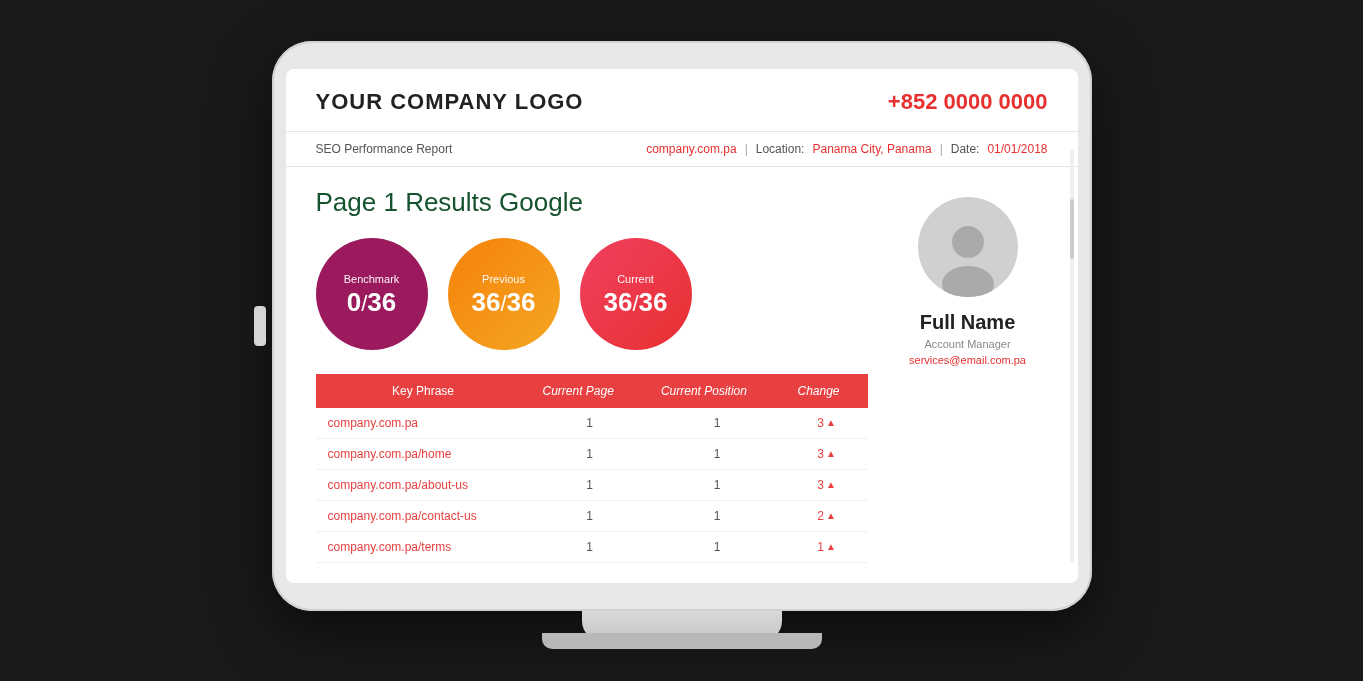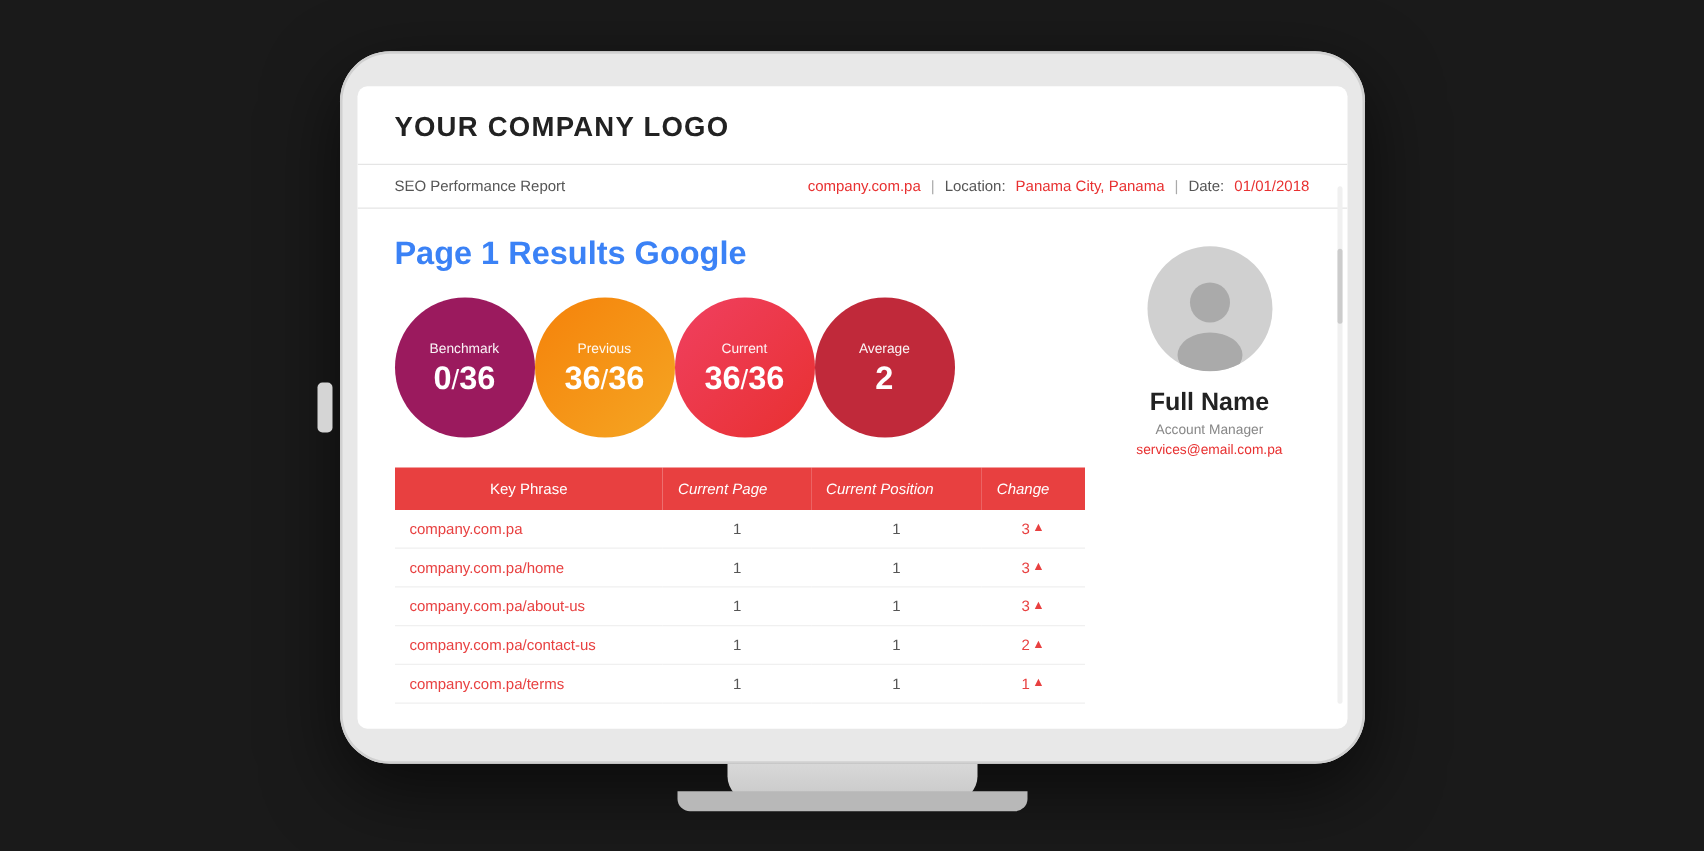--- a/index.html
+++ b/index.html
@@ -125,29 +125,29 @@
       padding: 20px 30px;
       gap: 20px;
     }
 
     .left-content {
       flex: 1;
     }
 
     .page-title {
       font-size: 26px;
-      font-weight: 700;
-      color: #3b82f6;
+      font-weight: 400;
+      color: #14532d;
       margin-bottom: 20px;
     }
 
     
     .circles-row {
       display: flex;
-      gap: 0;
+      gap: 20px;
       margin-bottom: 24px;
       align-items: center;
     }
 
     .stat-circle {
       width: 112px;
       height: 112px;
       border-radius: 50%;
       display: flex;
       flex-direction: column;
@@ -315,20 +315,21 @@
 </head>
 <body>
 
 <div style="display:flex; flex-direction:column; align-items:center; justify-content:center; min-height:100vh;">
   <div class="tablet-outer">
     <div class="home-button"></div>
     <div class="tablet-inner">
 
       <div class="report-header">
         <span class="company-logo">YOUR COMPANY LOGO</span>
+        <span class="phone-number">+852 0000 0000</span>
       </div>
 
       <div class="report-subheader">
         <span class="report-title">SEO Performance Report</span>
         <div class="report-meta">
           <span class="meta-link">company.com.pa</span>
           <span class="separator">|</span>
           <span class="meta-label">Location:</span>
           <span class="meta-value">Panama City, Panama</span>
           <span class="separator">|</span>
@@ -358,24 +359,20 @@
               </span>
             </div>
 
             <div class="stat-circle current">
               <span class="circle-label">Current</span>
               <span class="circle-value">
                 <span>36</span><span class="slash">/</span><span>36</span>
               </span>
             </div>
 
-            <div class="stat-circle average">
-              <span class="circle-label">Average</span>
-              <span class="circle-value">2</span>
-            </div>
 
           </div>
 
           <table class="data-table">
             <thead>
               <tr>
                 <th>Key Phrase</th>
                 <th>Current Page</th>
                 <th>Current Position</th>
                 <th>Change</th>

